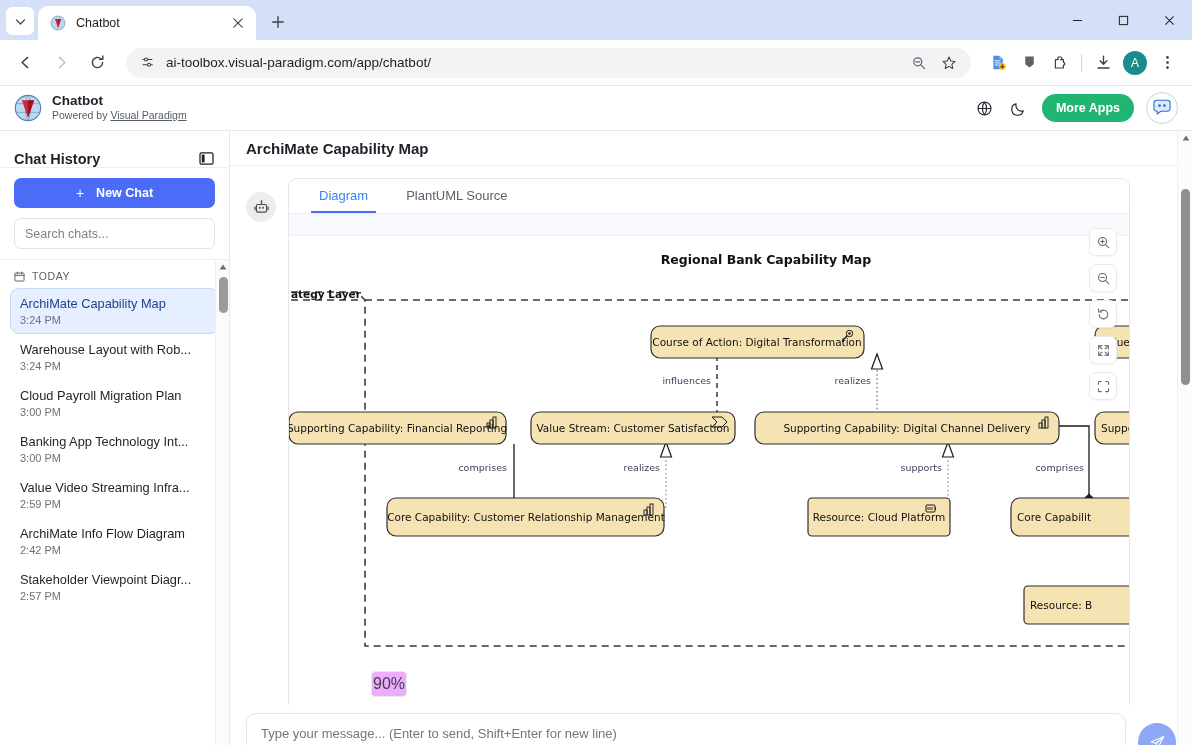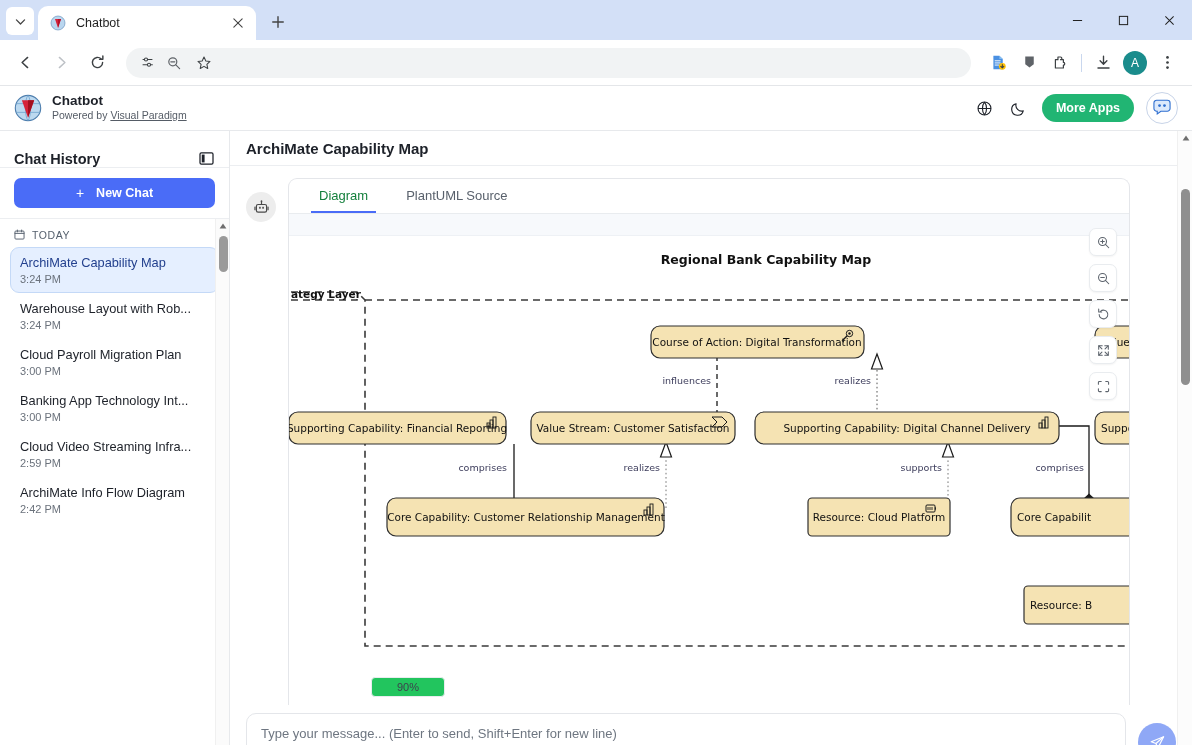--- a/index.html
+++ b/index.html
@@ -154,21 +154,21 @@
     width: 100%; height: 31px; margin-top: 10px;
     border: 1px solid #dfe2e7; border-radius: 7px;
     padding: 0 10px; font-size: 12.5px; color: #1d2129;
     font-family: "Liberation Sans", sans-serif;
     outline: none; background: #fff;
   }
   .search-box::placeholder { color: #7b828c; }
 
   .sb-scroll { flex: 1 1 auto; overflow: hidden; position: relative; padding-top: 6px; }
   .sb-group-label {
-    display: flex; align-items: flex-start; gap: 7px;
+    display: flex; align-items: flex-end; gap: 7px;
     font-size: 10.5px; letter-spacing: 0.6px; color: #55606d;
     padding: 4px 14px 6px;
   }
   .sb-group-label svg { width: 11px; height: 11px; }
   .chat-item {
     margin: 0 10px; padding: 8px 10px;
     border-radius: 9px; cursor: pointer;
   }
   .chat-item.active { background: #e5efff; border: 1px solid #c4d9f7; padding: 7px 9px; }
   .chat-item-title {
@@ -214,41 +214,41 @@
     display: flex; flex-direction: column;
     position: relative;
   }
   .tabs-row { display: flex; padding: 0 22px; height: 34px; align-items: stretch; }
   .dtab {
     font-size: 13px; color: #59616c; padding: 0 8px;
     display: flex; align-items: center;
     border-bottom: 2.5px solid transparent;
     cursor: pointer; margin-right: 22px;
   }
-  .dtab.active { color: #15803d; border-bottom-color: #4a6cf7; font-weight: normal; }
+  .dtab.active { color: #3b82f6; border-bottom-color: #4a6cf7; font-weight: normal; }
   .diagram-wrap { flex: 1 1 auto; position: relative; overflow: hidden; border-top: 1px solid #e9ecef; }
   .diagram-topbar { height: 22px; background: #f7f9fc; border-bottom: 1px solid #eef1f5; }
   .diagram-canvas { position: absolute; inset: 22px 0 0 0; overflow: hidden; background: #fff; }
   .diagram-svg { position: absolute; left: 0; top: 0; }
 
   .diag-toolbar {
     position: absolute; right: 12px; top: 14px;
     display: flex; flex-direction: column; gap: 8px; z-index: 5;
   }
   .diag-tb-btn {
     width: 28px; height: 28px; border-radius: 7px;
     background: #fff; border: 1px solid #e9ecef;
     display: flex; align-items: center; justify-content: center;
     cursor: pointer; box-shadow: 0 1px 2px rgba(0,0,0,0.05);
   }
   .diag-tb-btn svg { width: 15px; height: 15px; }
   .zoom-badge {
     position: absolute; left: 82px; bottom: 8px;
-    background: #22c55e; border: 1px solid #e9ecef; border-radius: 4px;
-    font-size: 11px; color: #3c434d; padding: 3px 25px;
+    background: #f0abfc; border: 1px solid #e9ecef; border-radius: 4px;
+    font-size: 16px; color: #3c434d; padding: 3px 1px;
     z-index: 5;
   }
 
   .composer-area {
     height: 81px; padding: 8px 16px 0;
     display: flex; align-items: flex-start; gap: 12px;
     background: #fff;
   }
   .composer {
     flex: 1 1 auto; height: 58px;
@@ -344,20 +344,21 @@
     </div>
     <div class="omnibox">
       <span class="omni-left-icon">
         <svg viewBox="0 0 20 20">
           <circle cx="8" cy="6" r="2.1" fill="none" stroke="#3c4043" stroke-width="1.4"></circle>
           <path d="M11 6h5M4 6h2" stroke="#3c4043" stroke-width="1.4" stroke-linecap="round"></path>
           <circle cx="12" cy="13" r="2.1" fill="none" stroke="#3c4043" stroke-width="1.4"></circle>
           <path d="M4 13h5.5M15 13h1.5" stroke="#3c4043" stroke-width="1.4" stroke-linecap="round"></path>
         </svg>
       </span>
+      <span class="omni-url">ai-toolbox.visual-paradigm.com/app/chatbot/</span>
       <span class="omni-right">
         <span class="omni-icon-btn">
           <svg viewBox="0 0 20 20">
             <circle cx="8.5" cy="8.5" r="5" fill="none" stroke="#5f6368" stroke-width="1.5"></circle>
             <path d="M6 8.5h5M12.3 12.3L17 17" stroke="#5f6368" stroke-width="1.5" stroke-linecap="round"></path>
           </svg>
         </span>
         <span class="omni-icon-btn">
           <svg viewBox="0 0 20 20">
               <path d="M10 2.5l2.3 4.9 5.2.6-3.9 3.6 1.1 5.2L10 14.2 5.3 16.8l1.1-5.2L2.5 8l5.2-.6z" fill="none" stroke="#3c4043" stroke-width="1.3" stroke-linejoin="round"></path>
@@ -448,20 +449,21 @@
           <rect x="3.3" y="4.3" width="3.4" height="9.4" fill="#1d2129"></rect>
         </svg>
       </span>
     </div>
 
     <div class="sb-top">
       <button class="new-chat-btn">
         <span class="plus">+</span>
         <span>New Chat</span>
       </button>
+      <input class="search-box" placeholder="Search chats..." style="">
     </div>
 
     <div class="sb-scroll">
       <div class="sb-group-label">
         <svg viewBox="0 0 14 14">
           <rect x="1.2" y="2.6" width="11.6" height="10.2" rx="1.2" fill="none" stroke="#55606d" stroke-width="1.2"></rect>
           <path d="M1.2 5.6h11.6M4.3 1.3v2.4M9.7 1.3v2.4" stroke="#55606d" stroke-width="1.2" stroke-linecap="round"></path>
         </svg>
         <span>TODAY</span>
       </div>
@@ -476,26 +478,30 @@
           </div>
           <div class="chat-item">
             <div class="chat-item-title">Cloud Payroll Migration Plan</div>
             <div class="chat-item-time">3:00 PM</div>
           </div>
           <div class="chat-item">
             <div class="chat-item-title">Banking App Technology Int...</div>
             <div class="chat-item-time">3:00 PM</div>
           </div>
           <div class="chat-item">
-            <div class="chat-item-title">Cloud Video Streaming Infra...</div>
+            <div class="chat-item-title">Value Video Streaming Infra...</div>
             <div class="chat-item-time">2:59 PM</div>
           </div>
           <div class="chat-item">
             <div class="chat-item-title">ArchiMate Info Flow Diagram</div>
             <div class="chat-item-time">2:42 PM</div>
+          </div>
+          <div class="chat-item">
+            <div class="chat-item-title">Stakeholder Viewpoint Diagr...</div>
+            <div class="chat-item-time">2:57 PM</div>
           </div>
         </div>
 
       <div class="sb-scrollbar">
         <div class="sb-arrow top">
           <svg viewBox="0 0 8 6">
               <path d="M4 0.6L7.4 5.4H0.6z" fill="#6e6e6e"></path>
             </svg>
         </div>
         <div class="sb-thumb"></div>

